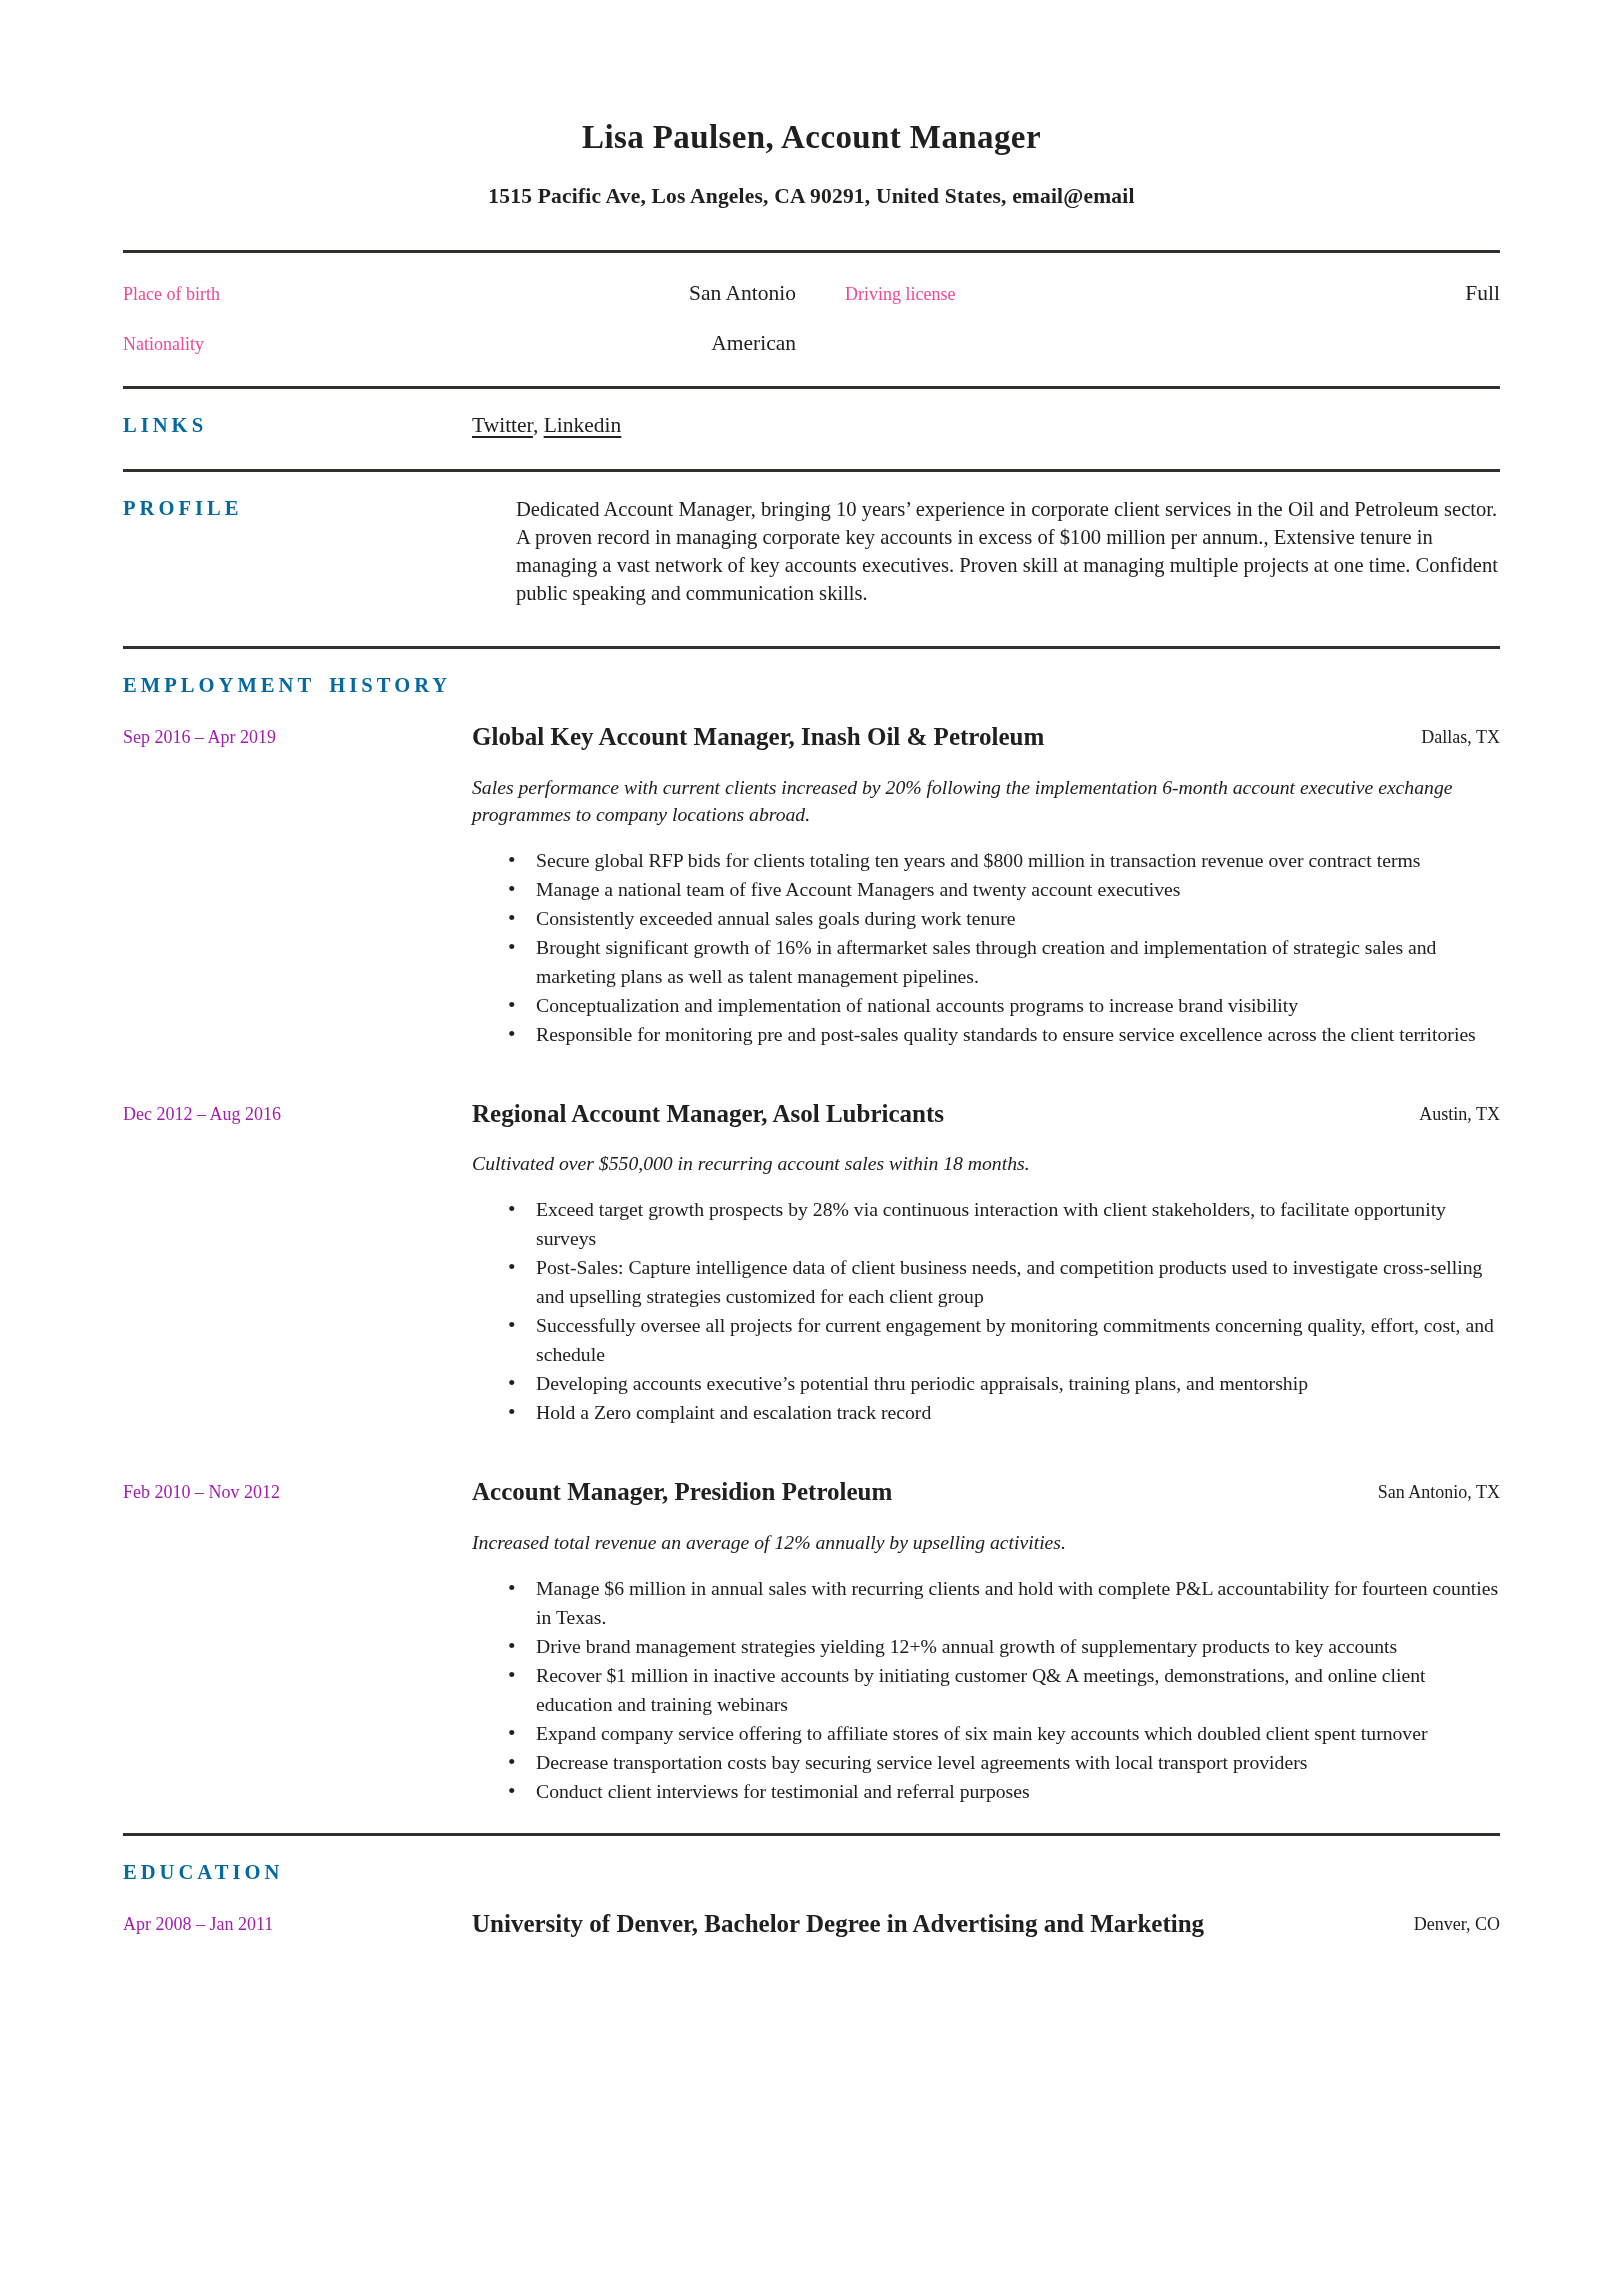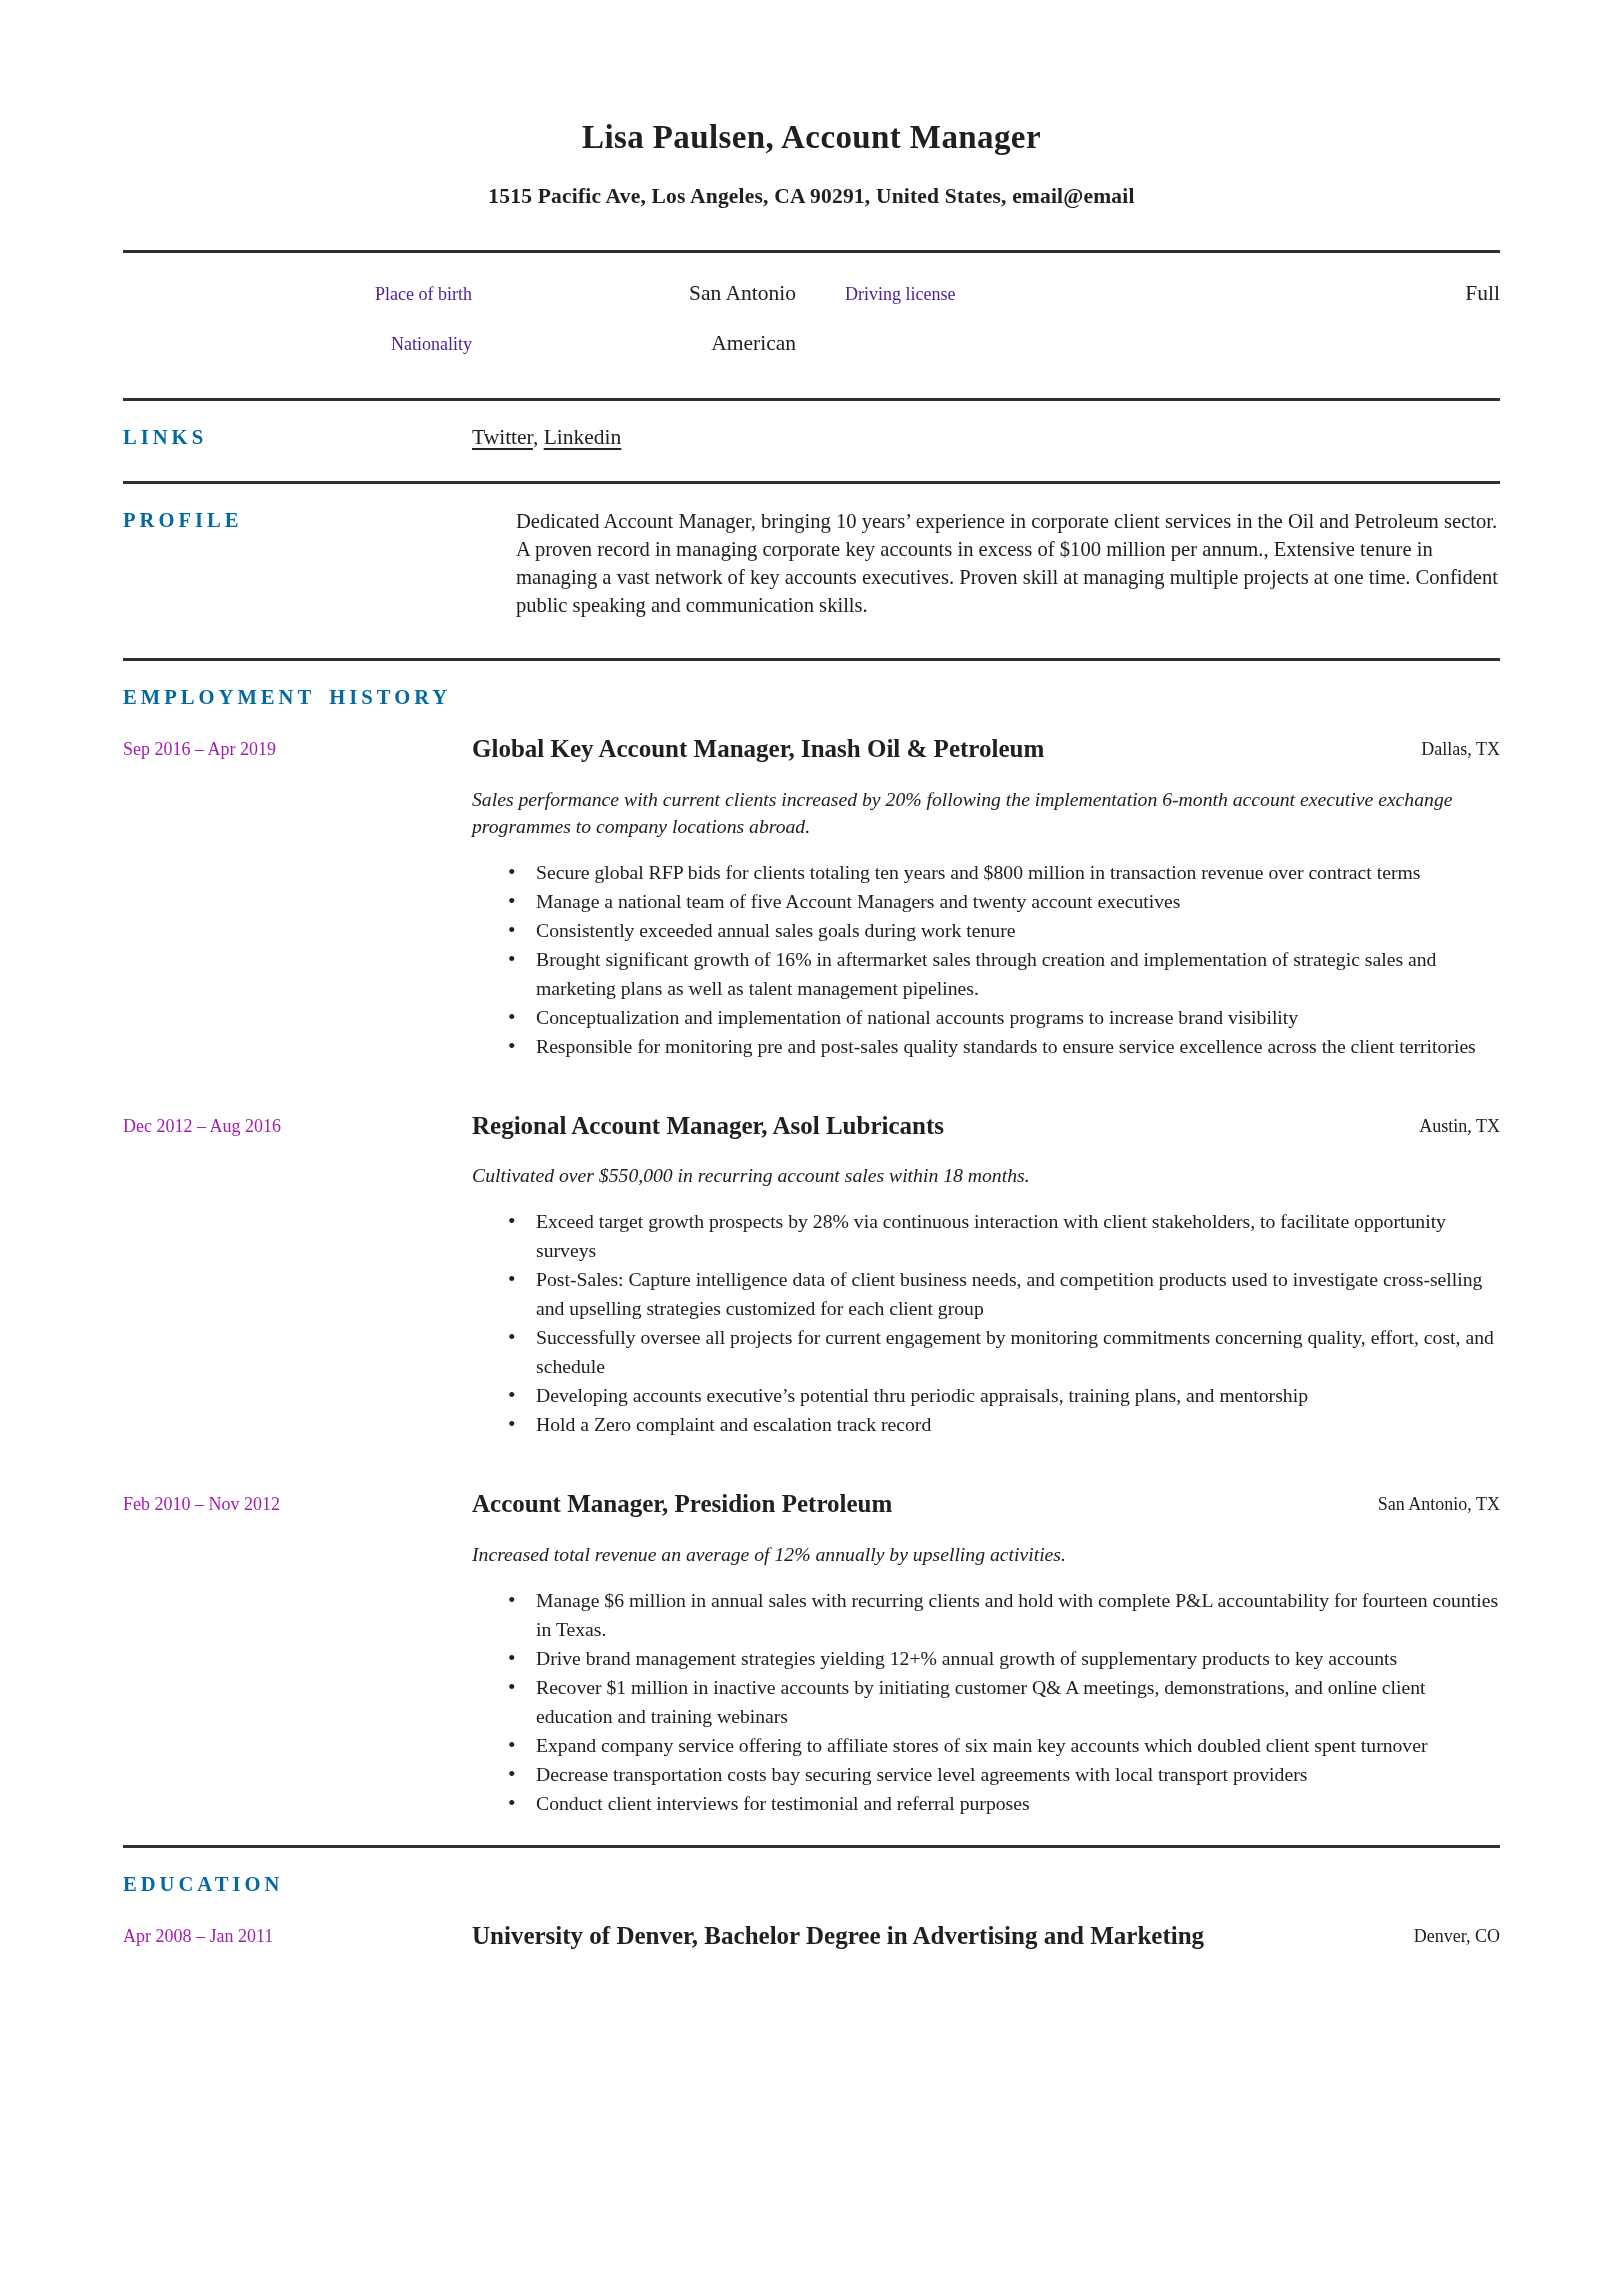--- a/index.html
+++ b/index.html
@@ -40,40 +40,39 @@
   
   .details {
     margin-top: 41px;
     padding: 27px 0 29px;
   }
   .detail-row {
     display: flex;
     align-items: baseline;
     margin-bottom: 23px;
   }
-  .detail-row:last-child { margin-bottom: 12px; }
+  .detail-row:last-child { margin-bottom: 0; }
   .detail-half-left {
     display: flex;
     align-items: baseline;
     width: 673px;
     flex-shrink: 0;
   }
   .detail-half-right {
     display: flex;
     align-items: baseline;
     flex: 1;
     margin-left: 49px;
   }
   .detail-label {
     font-size: 18px;
     line-height: 23px;
     width: 349px;
     flex-shrink: 0;
-    color: #4c1d95;
-    text-align: right;
+    color: #ec4899;
   }
   .detail-label.narrow { width: auto; }
   .detail-value {
     font-size: 21.5px;
     line-height: 27px;
     flex: 1;
     text-align: right;
   }
   
   .section { display: block; }

